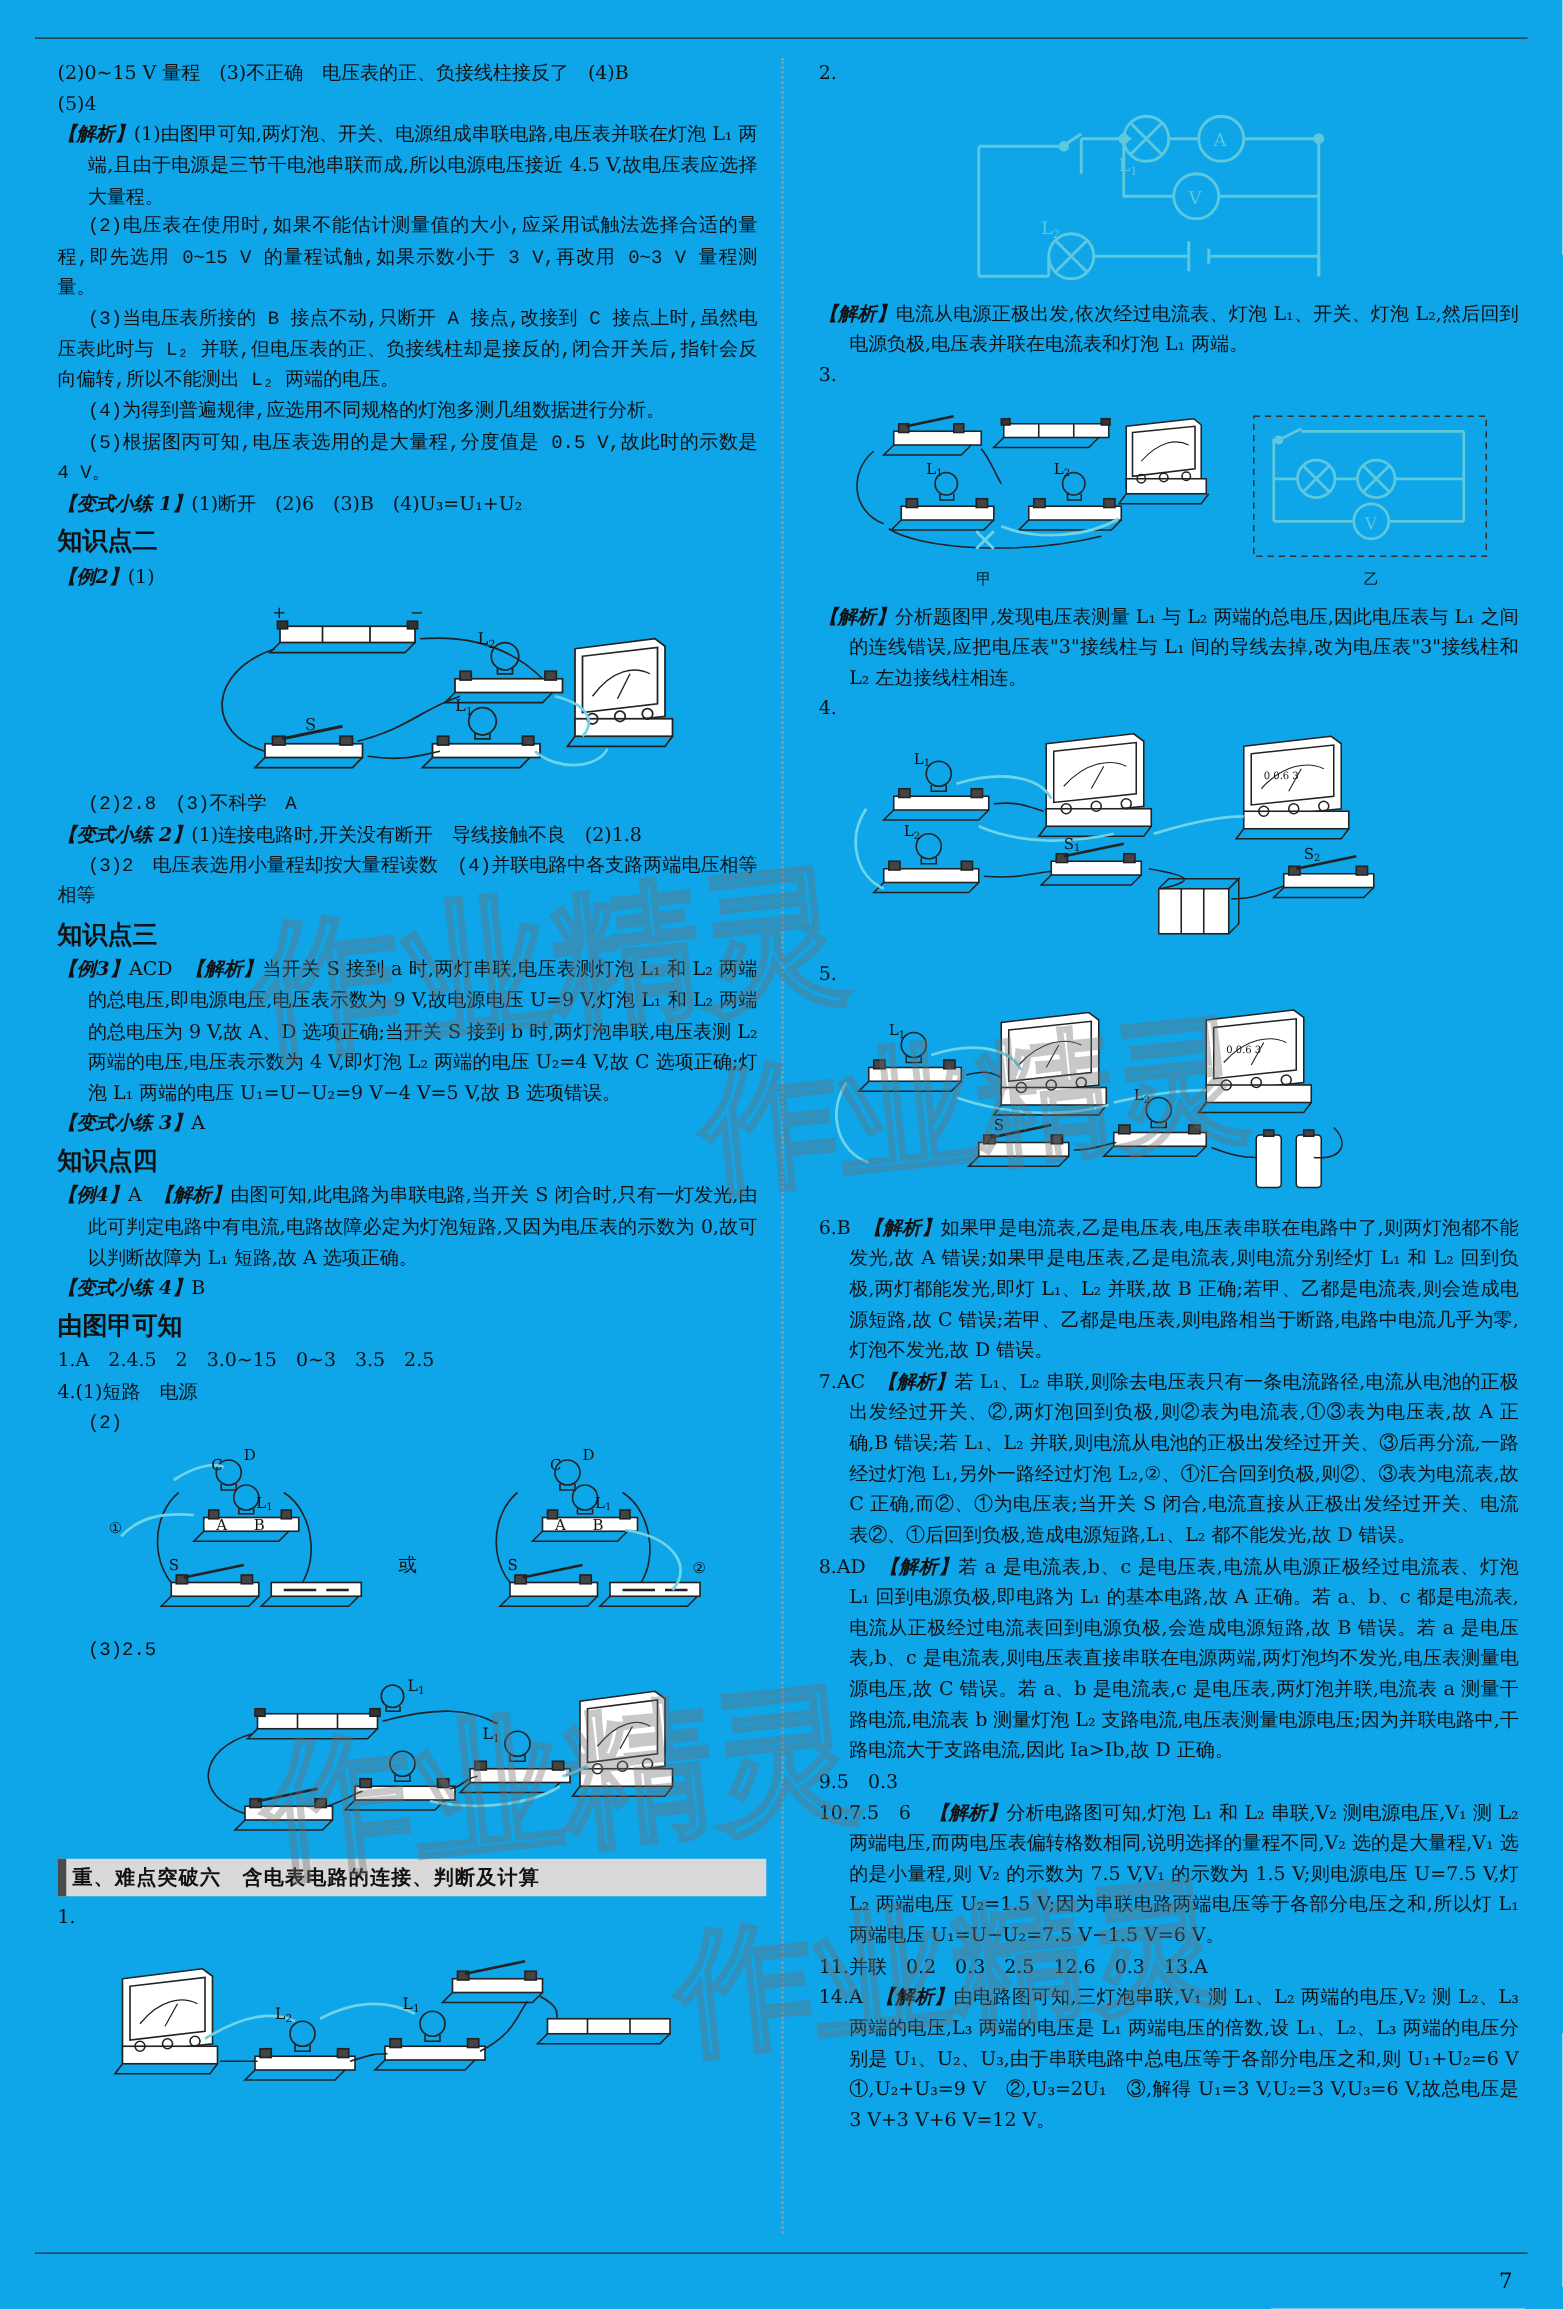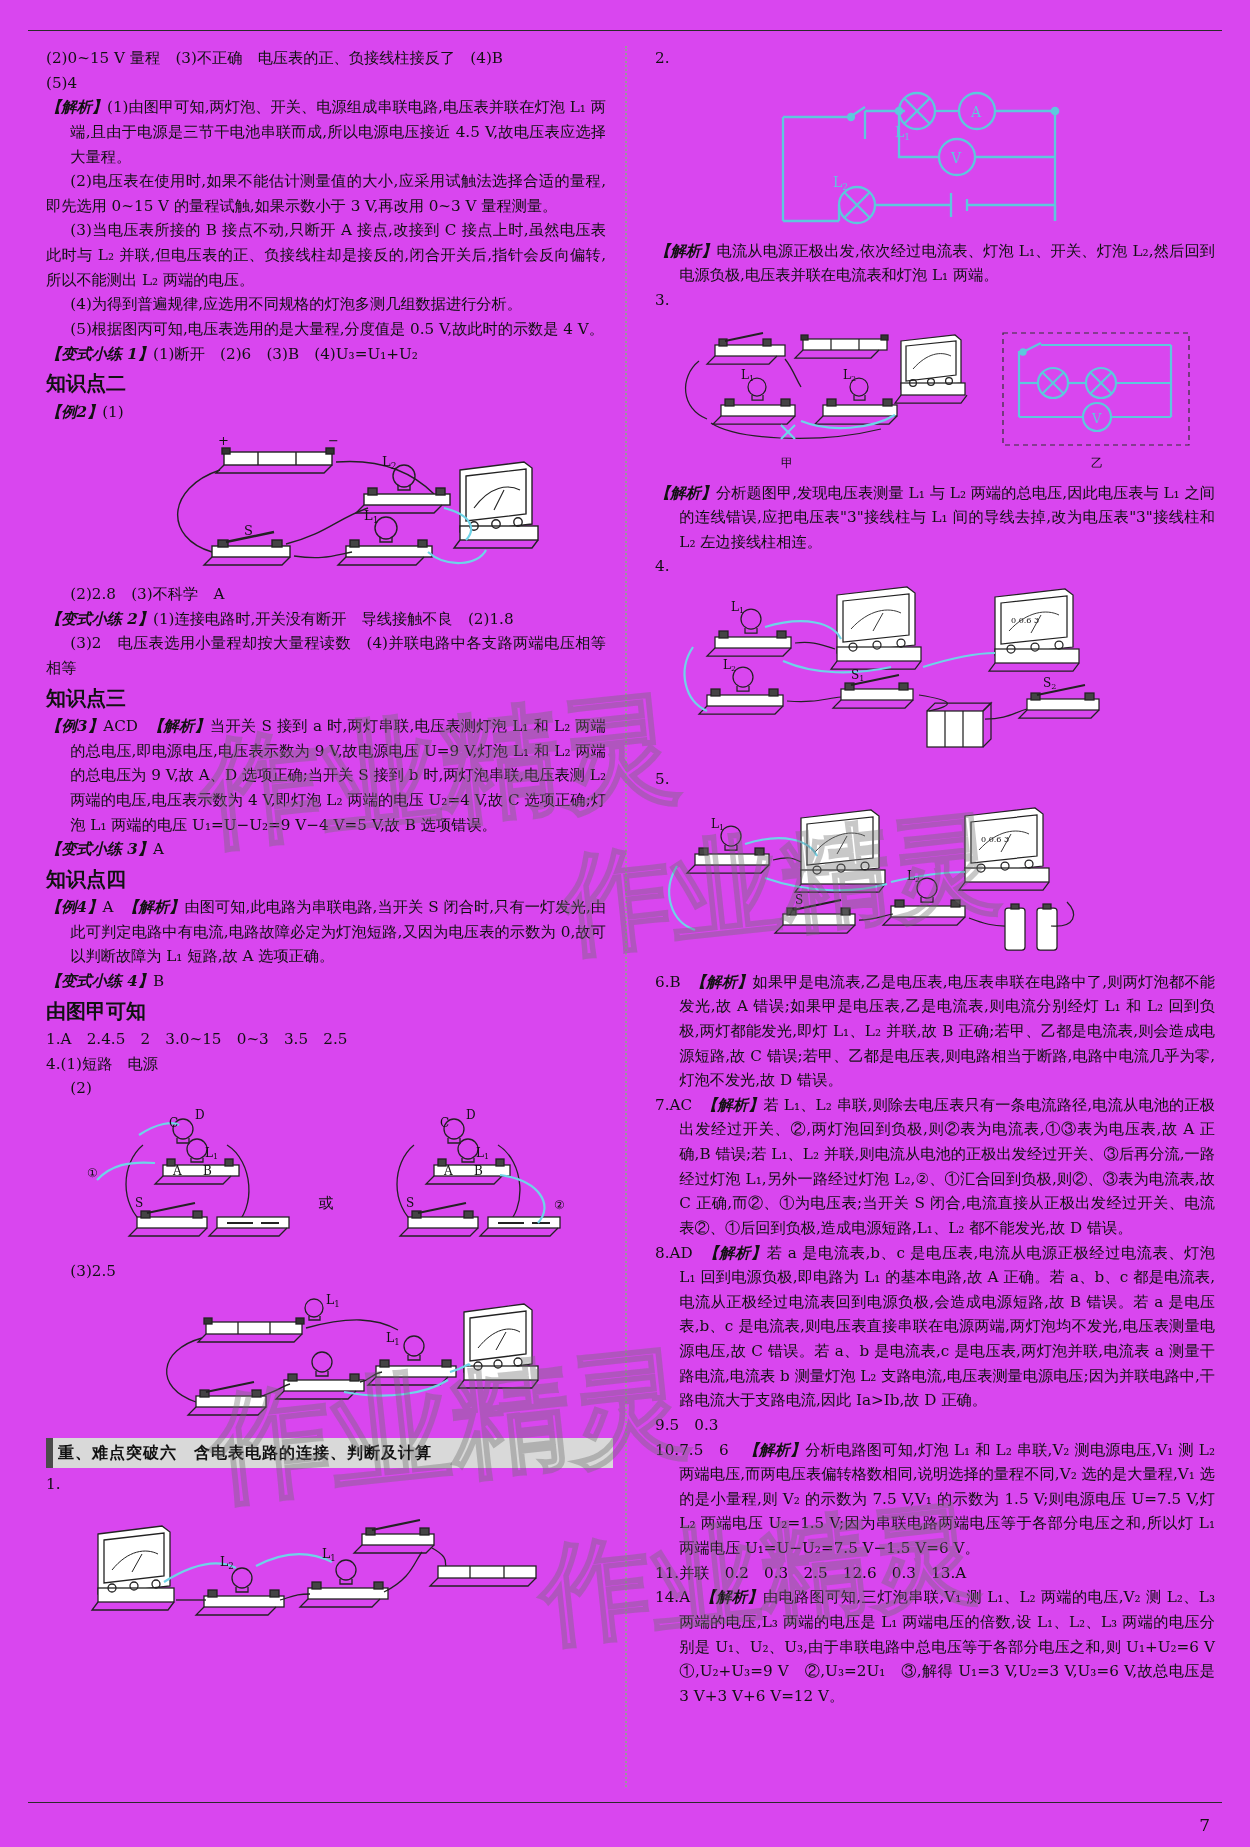--- a/index.html
+++ b/index.html
@@ -8,21 +8,21 @@
     background: #ffffff;
   }
   body {
     font-family: "DejaVu Serif", "Liberation Serif", serif;
     color: #111;
   }
   .page {
     position: relative;
     width: 1250px;
     height: 1847px;
-    background: #d946ef;
+    background: #0ea5e9;
     overflow: hidden;
   }
 
   
   .frame-top {
     position: absolute;
     left: 28px; right: 28px; top: 30px;
     height: 1px;
     background: #2b2b2b;
   }
@@ -58,21 +58,21 @@
     line-height: 1.62;
   }
   .col-left  { left: 46px; }
   .col-right { left: 655px; }
 
   p.t {
     margin: 0;
     text-align: justify;
     text-justify: inter-ideograph;
   }
-  p.ind { text-indent: 1.6em; }
+  p.ind { text-indent: 1.6em; font-family: Liberation Mono, monospace; }
   p.hang { padding-left: 1.6em; text-indent: -1.6em; }
   b.bk { font-weight: bold; font-style: italic; }
   .sec {
     margin: 1px 0 0 0;
     font-weight: bold;
     font-size: 20px;
   }
 
   
   .banner {

